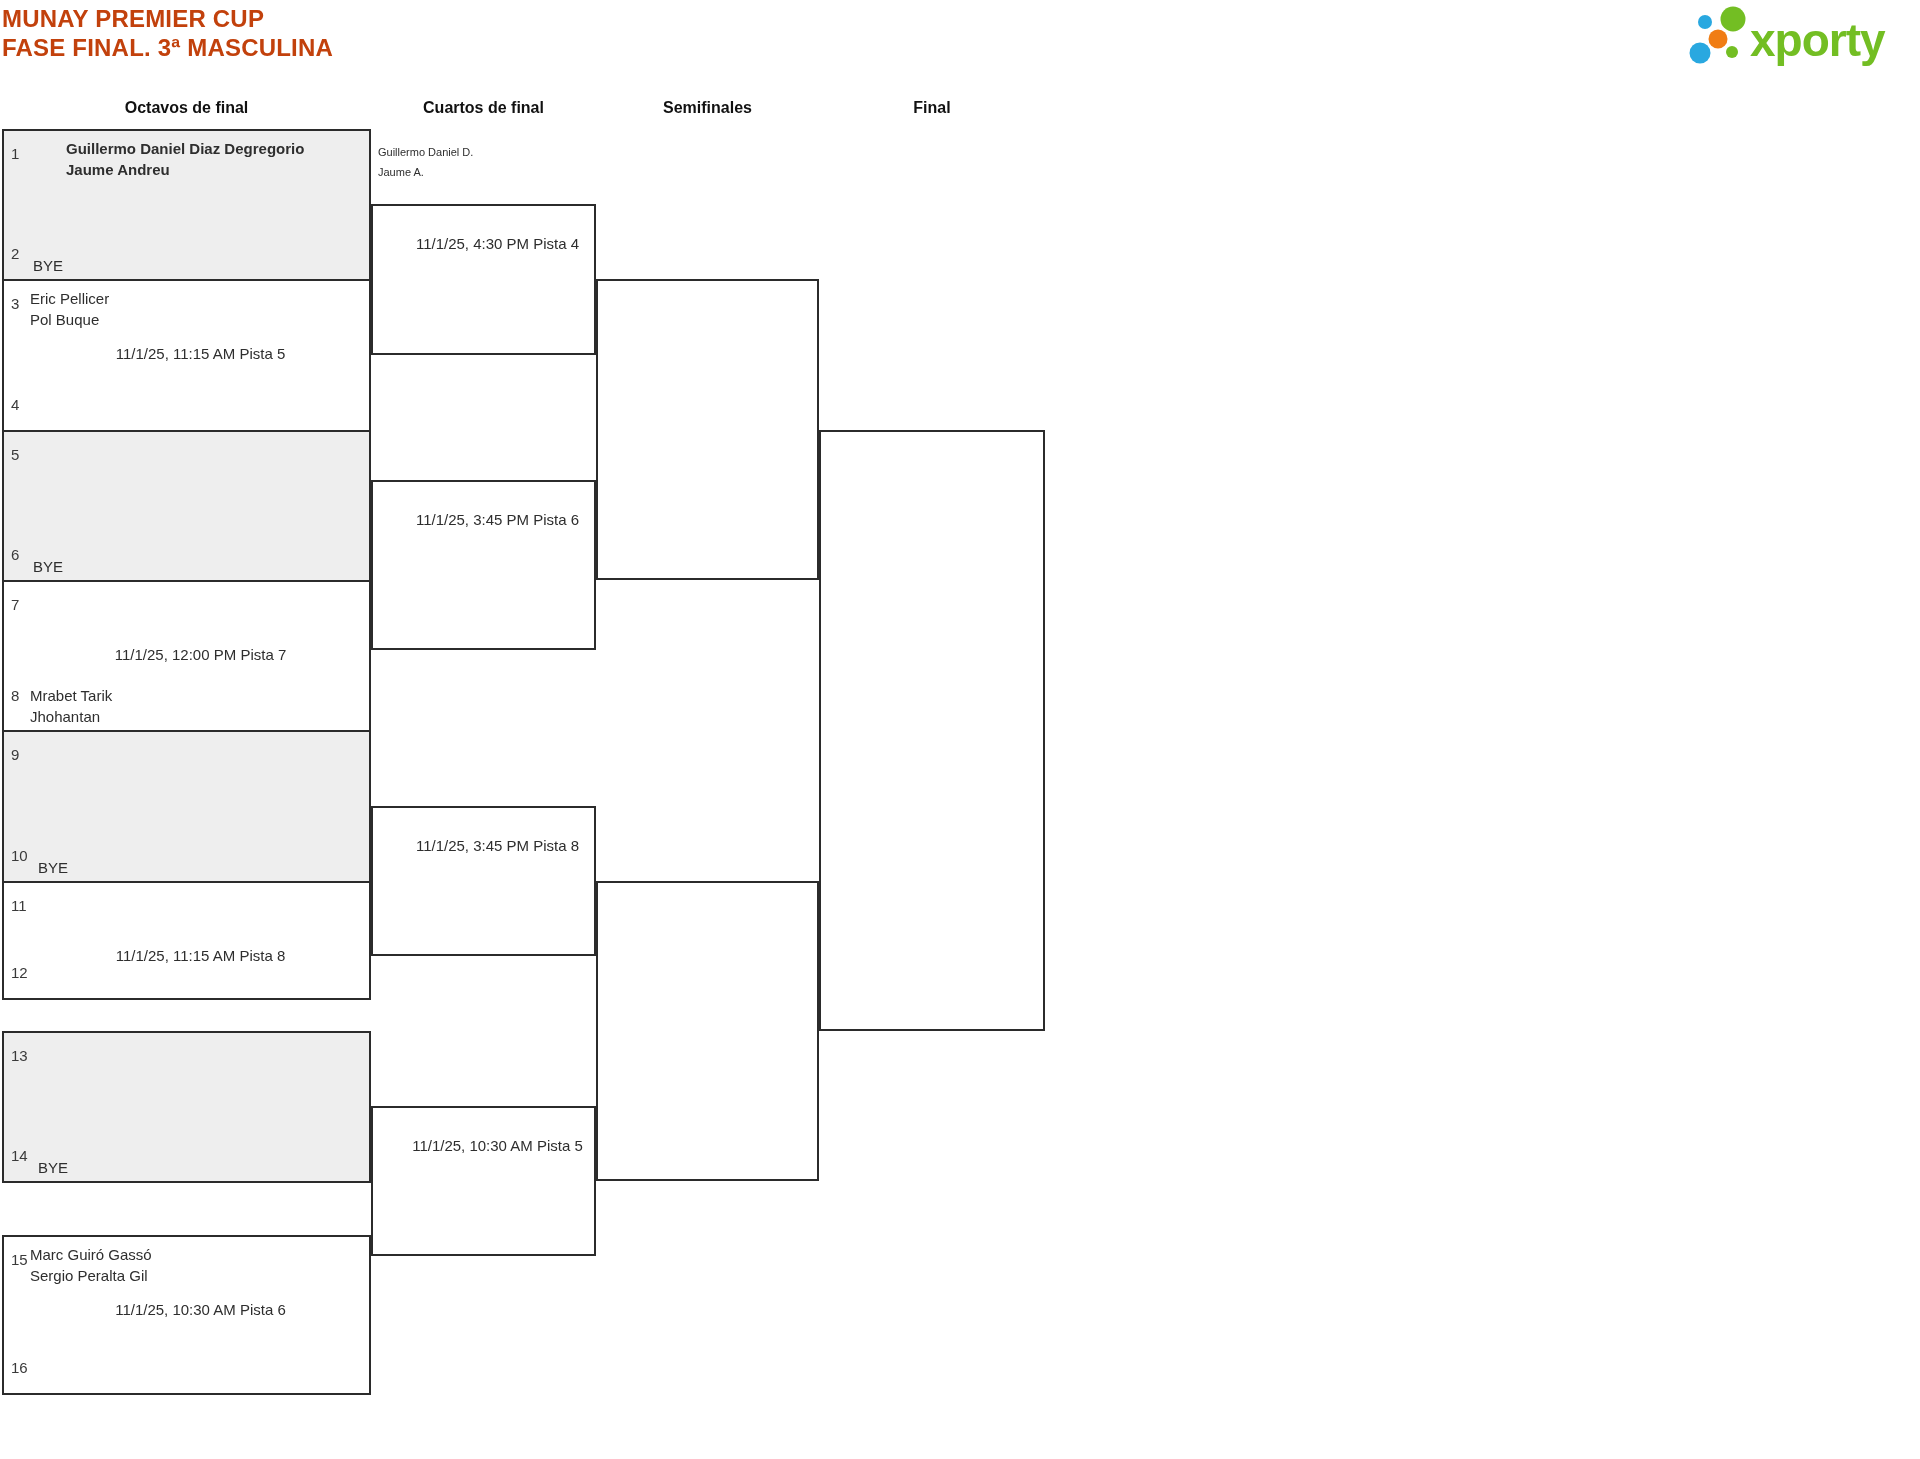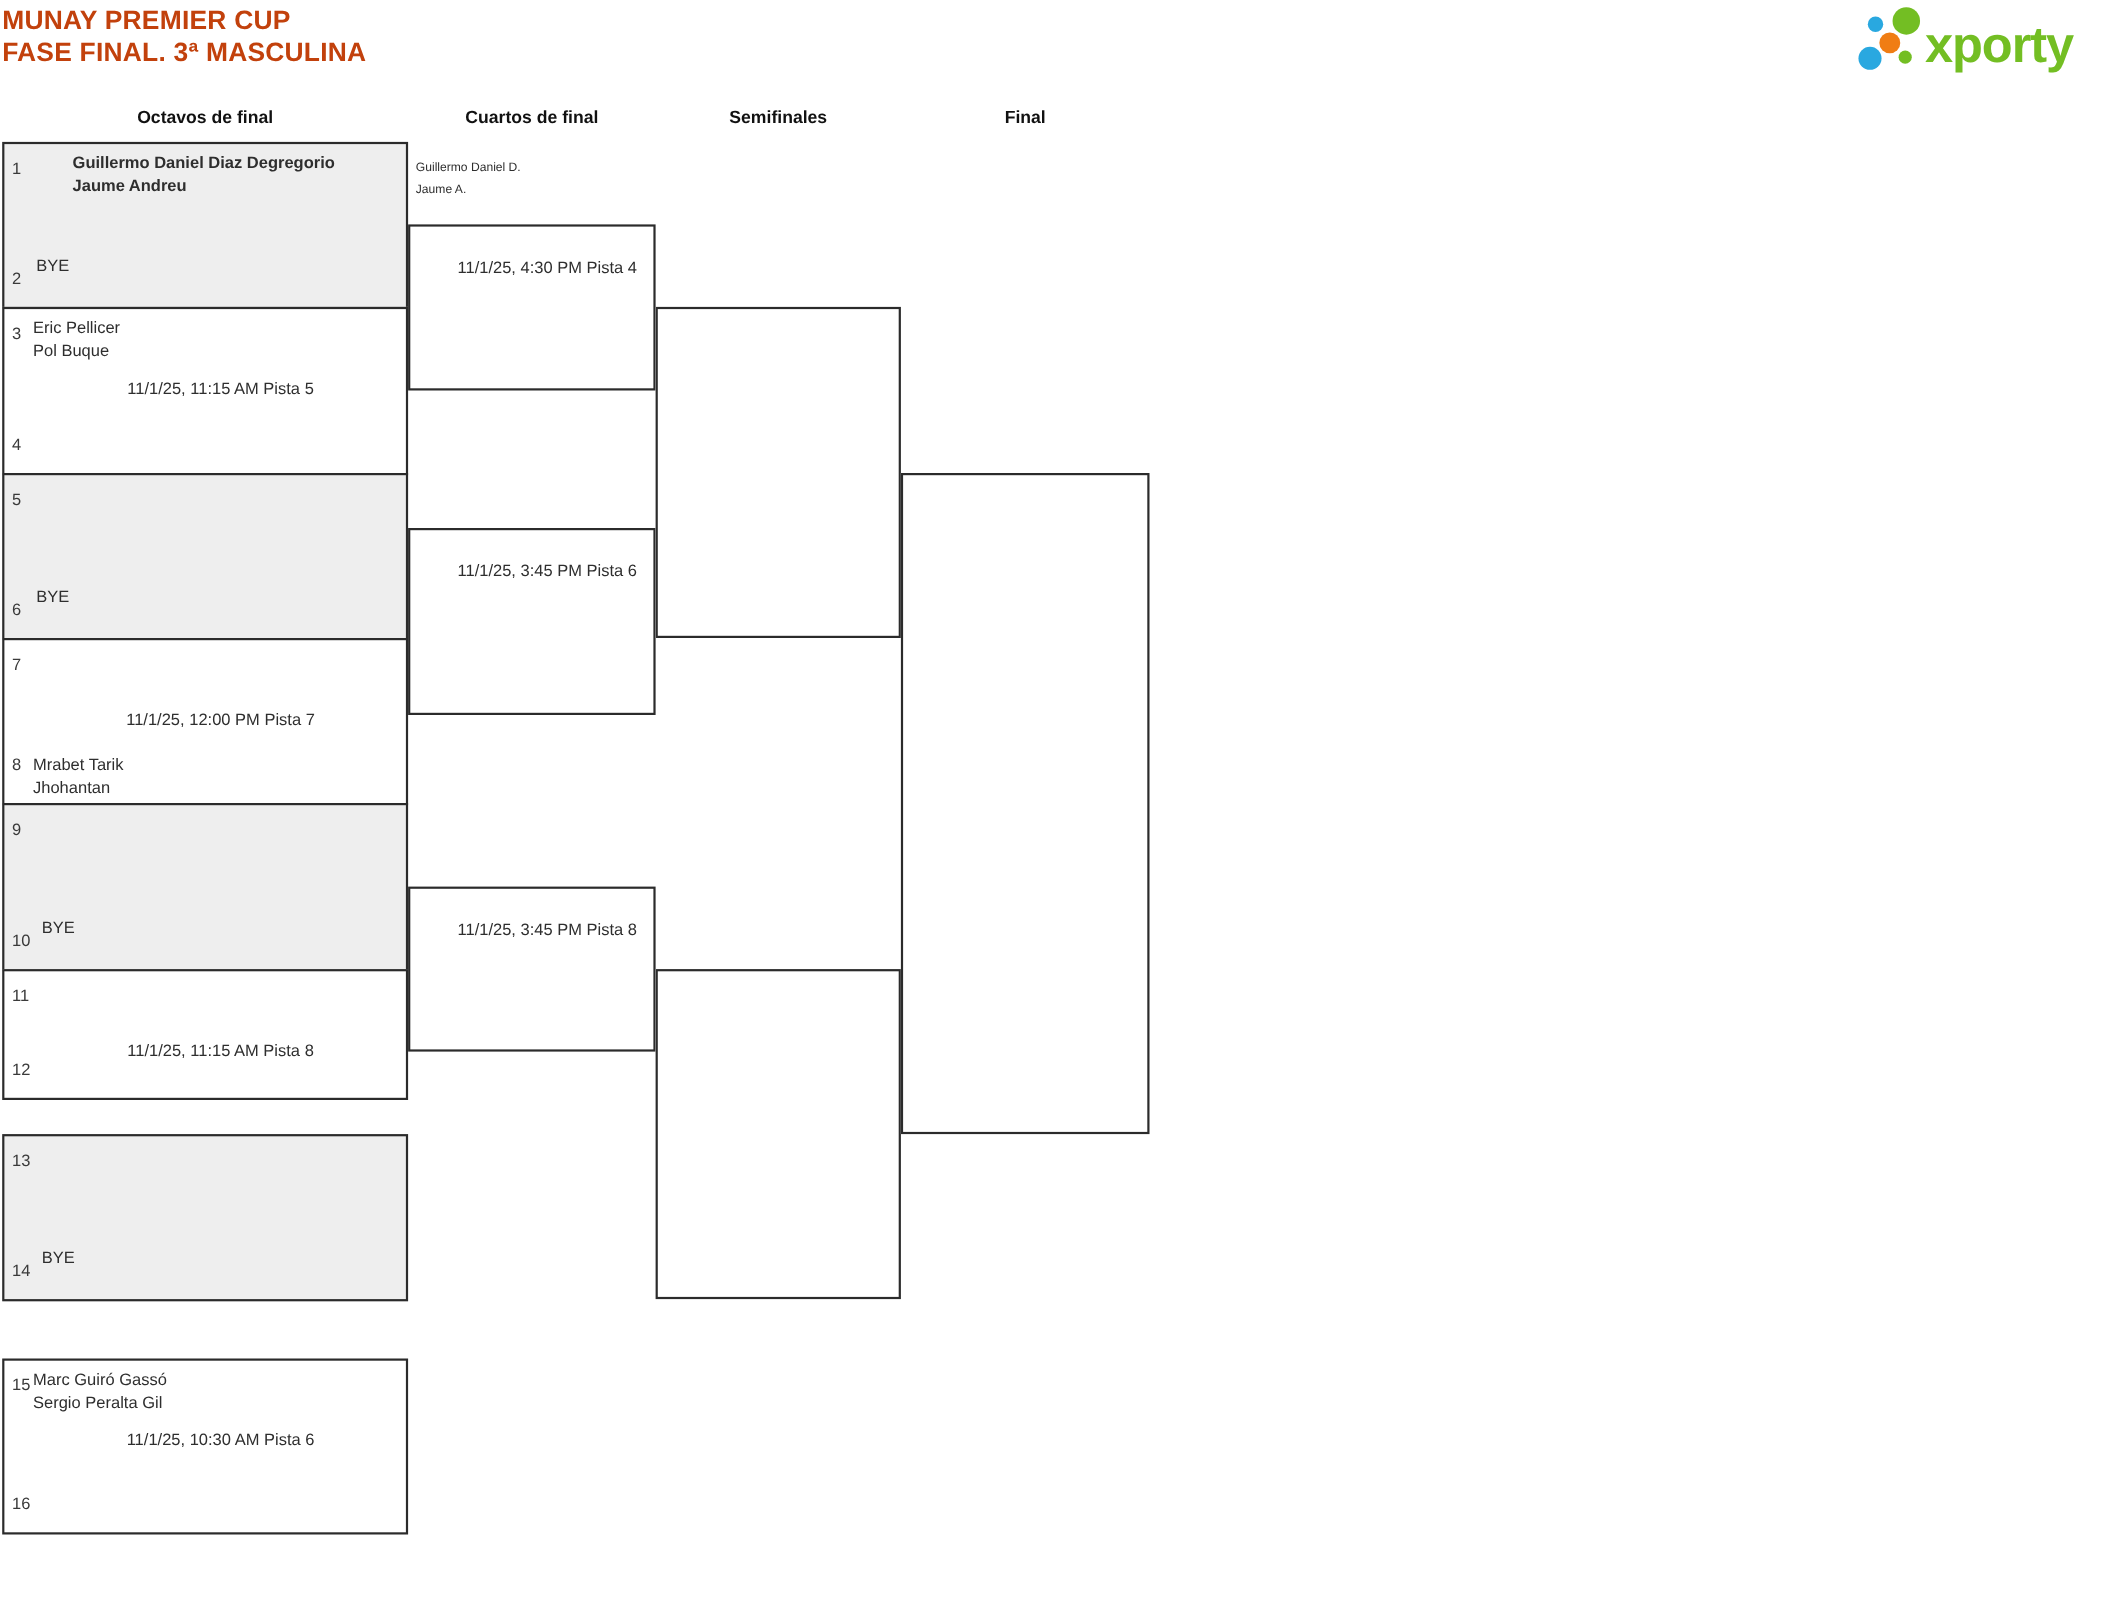--- a/index.html
+++ b/index.html
@@ -22,21 +22,21 @@
 
   .num{position:absolute;left:7px;font-size:15px;line-height:21px;color:#3a3a3a;}
   .nt{top:12px;}
   .nb{bottom:15px;}
   .nb2{bottom:24px;}
   .team{position:absolute;left:26px;font-size:15px;line-height:21px;color:#2e2e2e;
         white-space:nowrap;}
   .tt{top:7px;}
   .tb{bottom:3px;}
   .bold{font-weight:bold;margin-left:36px;}
-  .byelabel{position:absolute;left:29px;bottom:27px;font-size:15px;line-height:21px;color:#2e2e2e;}
+  .byelabel{position:absolute;left:29px;bottom:3px;font-size:15px;line-height:21px;color:#2e2e2e;}
   .sched{position:absolute;left:0;right:0;top:64px;text-align:center;
          font-size:15px;color:#2e2e2e;white-space:nowrap;margin-left:28px;}
   .qf .sched{top:29px;}
 
   .adv{position:absolute;left:378px;top:142px;font-size:11px;line-height:20px;
        color:#2e2e2e;white-space:nowrap;}
 
   .logo{position:absolute;left:1688px;top:0;}
   .logo text{font-family:"Liberation Sans", sans-serif;font-weight:bold;letter-spacing:-1px;}
 </style>
@@ -135,19 +135,22 @@
 
   <div class="m qf" style="top:204px;height:151px">
     <div class="sched">11/1/25, 4:30 PM Pista 4</div>
   </div>
   <div class="m qf" style="top:480px;height:170px">
     <div class="sched">11/1/25, 3:45 PM Pista 6</div>
   </div>
   <div class="m qf" style="top:806px;height:150px">
     <div class="sched">11/1/25, 3:45 PM Pista 8</div>
   </div>
+  <div class="m qf" style="top:1106px;height:150px">
+    <div class="sched">11/1/25, 10:30 AM Pista 5</div>
+  </div>
 
   <div class="m sfb" style="top:279px;height:301px"></div>
   <div class="m sfb" style="top:881px;height:300px"></div>
 
   <div class="m fb" style="top:430px;height:601px"></div>
 
 </div>
 
 </body></html>

